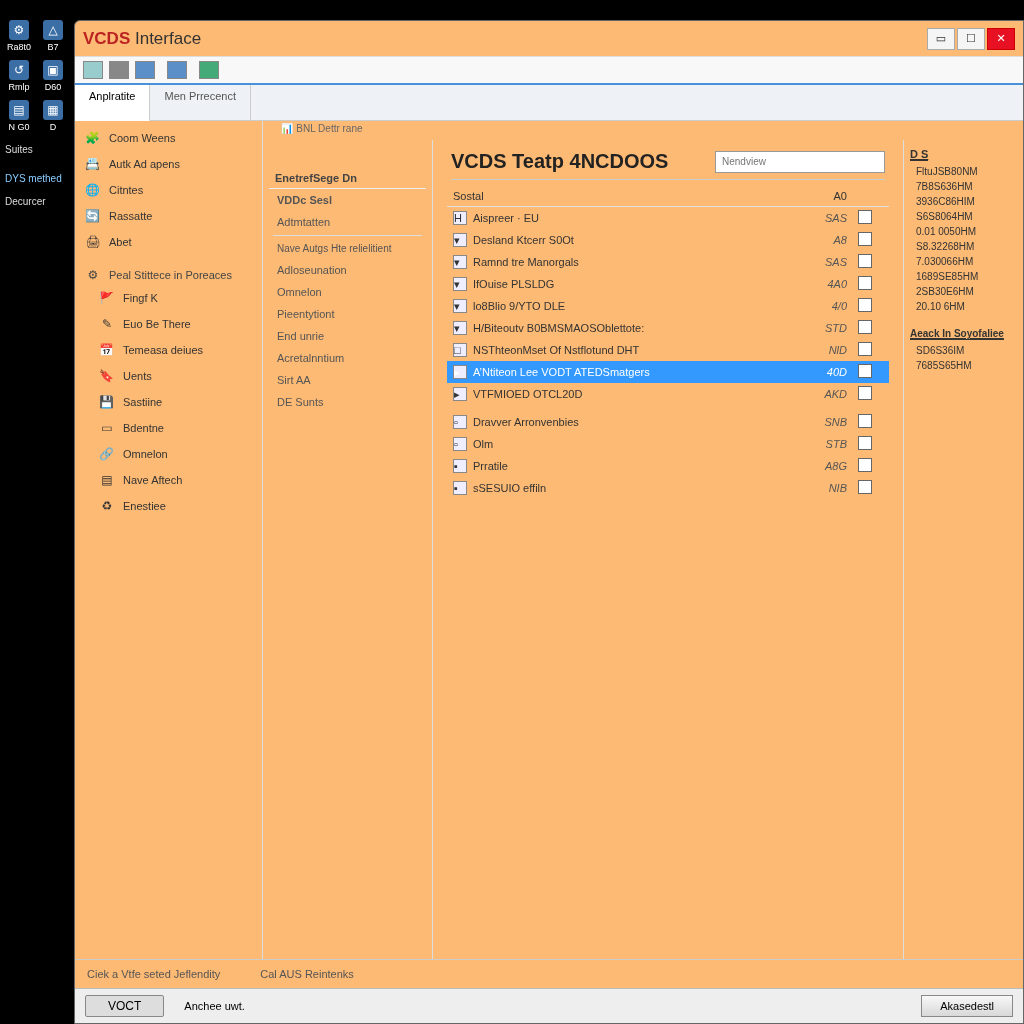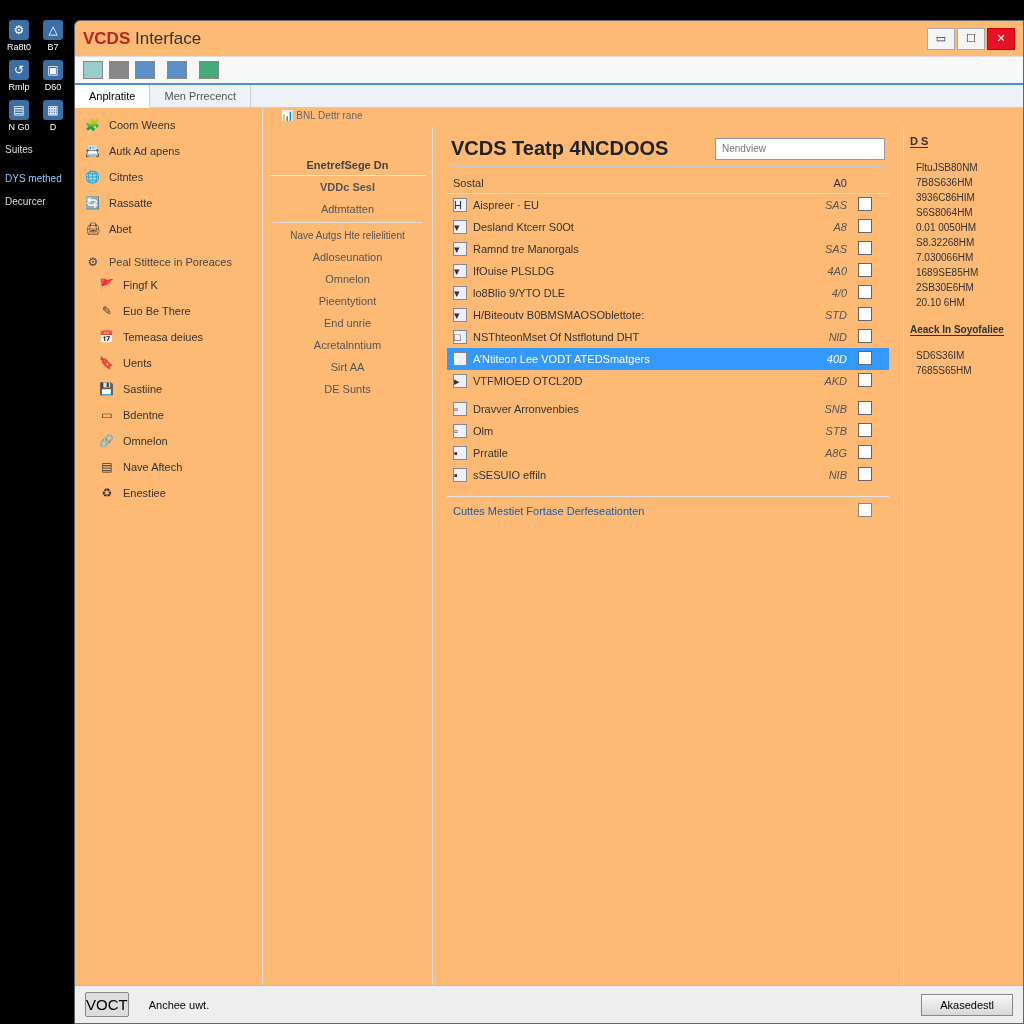--- a/index.html
+++ b/index.html
@@ -20,35 +20,35 @@
 .winbtns { margin-left: auto; display: flex; gap: 2px; }
 .winbtns span { width: 28px; height: 22px; border: 1px solid #aaa; display:flex;align-items:center;justify-content:center;font-size:11px;color:#333;background:#f5f5f5;}
 .winbtns .close { background:#e81123;color:#fff;border-color:#c00;}
 
 .toolbar { height: 28px; border-bottom: 2px solid #4a90d9; background:#f8f8f8; display:flex; align-items:center; padding:0 8px; gap:6px;}
 .toolbar .tb { width:20px;height:18px;background:#5a8fc7;border:1px solid #888;}
 .toolbar .tb.a{background:#9cc;}
 .toolbar .tb.b{background:#888;}
 .toolbar .tb.c{background:#4a7;}
 
-.tabs { height: 23px; background:#eef2f6; border-bottom:1px solid #ccc; display:flex; font-size:11px;}
+.tabs { height: 36px; background:#eef2f6; border-bottom:1px solid #ccc; display:flex; font-size:11px;}
 .tabs .tab { padding: 5px 14px; border-right:1px solid #ccc; color:#555; cursor:default;}
 .tabs .tab.active { background:#fff; border-bottom:1px solid #fff; margin-bottom:-1px; color:#000;}
 
 .body { flex:1; display:flex; overflow:hidden;}
 
 
 .nav { width: 188px; border-right:1px solid #ddd; font-size:11px; color:#333; padding:4px 0; overflow-y:auto;}
 .nav .navitem { display:flex; align-items:center; gap:8px; padding:5px 10px; cursor:default;}
 .nav .navitem .ni { width:16px;height:16px;display:inline-flex;align-items:center;justify-content:center;font-size:12px;}
 .nav .navhead { font-size:11px; color:#444; padding:6px 10px 2px; margin-top:6px;}
 .nav .sub .navitem { padding-left: 24px;}
 
 
-.cats { width:170px; border-right:1px solid #ddd; padding:8px 6px; font-size:11px; color:#444;text-align:center;}
+.cats { width:170px; border-right:1px solid #ddd; padding:8px 6px; font-size:11px; color:#444;}
 .cats .chead { font-size:11px; font-weight:600; padding:4px 6px; border-bottom:1px solid #eee;}
 .cats .crow { padding:5px 8px; color:#555;}
 .cats .crow.b { font-weight:600; }
 .cats .sep { border-top:1px solid #ddd; margin:2px 4px;}
 
 
 .main { flex:1; display:flex; flex-direction:column; font-size:11px;}
 .mainhdr { display:flex; align-items:center; padding:10px 18px 6px; gap:20px;}
 .mainhdr .mtitle { font-size:20px; font-weight:600; color:#222;}
 .mainhdr .search { margin-left:auto; width:170px; height:22px; border:1px solid #999; padding:0 6px; font-size:10px; color:#888;}
@@ -62,27 +62,27 @@
 .row.sel{ background:#3399ff; color:#fff;}
 .row .ri{width:14px;height:14px;margin-right:6px;border:1px solid #888;background:#eef;}
 .row .c1{flex:1;} .row .c2{width:50px;text-align:right;color:#555;font-style:italic;} .row.sel .c2{color:#fff;}
 .row .c3{width:36px;text-align:center;}
 .row .c3 .ic{width:14px;height:14px;display:inline-block;border:1px solid #666;background:#fff;}
 .row.foot { color:#1a5ea8; padding:6px; border-top:1px solid #e5e5e5; margin-top:4px;}
 .row.foot .c3 .ic{border-color:#888;}
 
 
 .rcol { width:120px; border-left:1px solid #ddd; padding:8px 6px; font-size:10px; color:#333;}
-.rcol .rh{font-weight:600;font-size:11px;border-bottom:1px solid #333;display:inline-block;margin-bottom:12px;}
+.rcol .rh{font-weight:600;font-size:11px;border-bottom:1px solid #333;display:inline-block;margin-bottom:3px;text-decoration:underline;}
 .rcol .rl{padding:2px 6px;}
 
 
 .status { border-top:1px solid #ccc; padding:8px 12px; font-size:11px; color:#555; display:flex; align-items:center; gap:40px;}
 .footerbar{ border-top:1px solid #bbb;background:#eee; padding:6px 10px; display:flex;align-items:center;gap:20px;font-size:11px;}
-.footerbar .btn{border:1px solid #888;background:#ddd;padding:3px 0;border-radius:2px;font-size:15px;}
+.footerbar .btn{border:1px solid #888;background:#ddd;padding:3px 22px;border-radius:2px;font-size:12px;}
 .footerbar .rbtn{margin-left:auto;border:1px solid #888;background:linear-gradient(#f8f8f8,#d8d8d8);padding:4px 18px;font-size:11px;}
 </style>
 </head>
 <body>
 
 <div class="desktop">
   <div class="drow">
     <div class="dicon">
         <div class="gl">⚙</div>
         <div>Ra8t0</div>
@@ -318,25 +318,20 @@
                   <span class="c3"><span class="ic"></span></span>
                 </div>
                 <div class="row">
                   <span class="ri">▪</span>
                   <span class="c1">sSESUIO effiln</span>
                   <span class="c2">NIB</span>
                   <span class="c3"><span class="ic"></span></span>
                 </div>
               </div>
             <div style="height:6px"></div>
-            <div class="row foot">
-              <span class="c1">Cuttes Mestiet Fortase Derfeseationten</span>
-              <span class="c2"></span>
-              <span class="c3"><span class="ic"></span></span>
-            </div>
           </div>
         </div>
 
         <div class="rcol">
           <div class="rh">D S</div>
           <div id="rlines">
               <div class="rl">FltuJSB80NM</div>
               <div class="rl">7B8S636HM</div>
               <div class="rl">3936C86HIM</div>
               <div class="rl">S6S8064HM</div>
@@ -351,18 +346,22 @@
           <div class="rh" style="font-size:10px">Aeack In Soyofaliee</div>
           <div id="rlines2">
               <div class="rl">SD6S36IM</div>
               <div class="rl">7685S65HM</div>
             </div>
         </div>
       </div>
     </div>
   </div>
 
+  <div class="status">
+    <span>Ciek a Vtfe seted Jeflendity</span>
+    <span>Cal AUS Reintenks</span>
+  </div>
   <div class="footerbar">
     <span class="btn">VOCT</span>
     <span>Anchee uwt.</span>
     <span class="rbtn">Akasedestl</span>
   </div>
 </div>
 
 </body></html>

